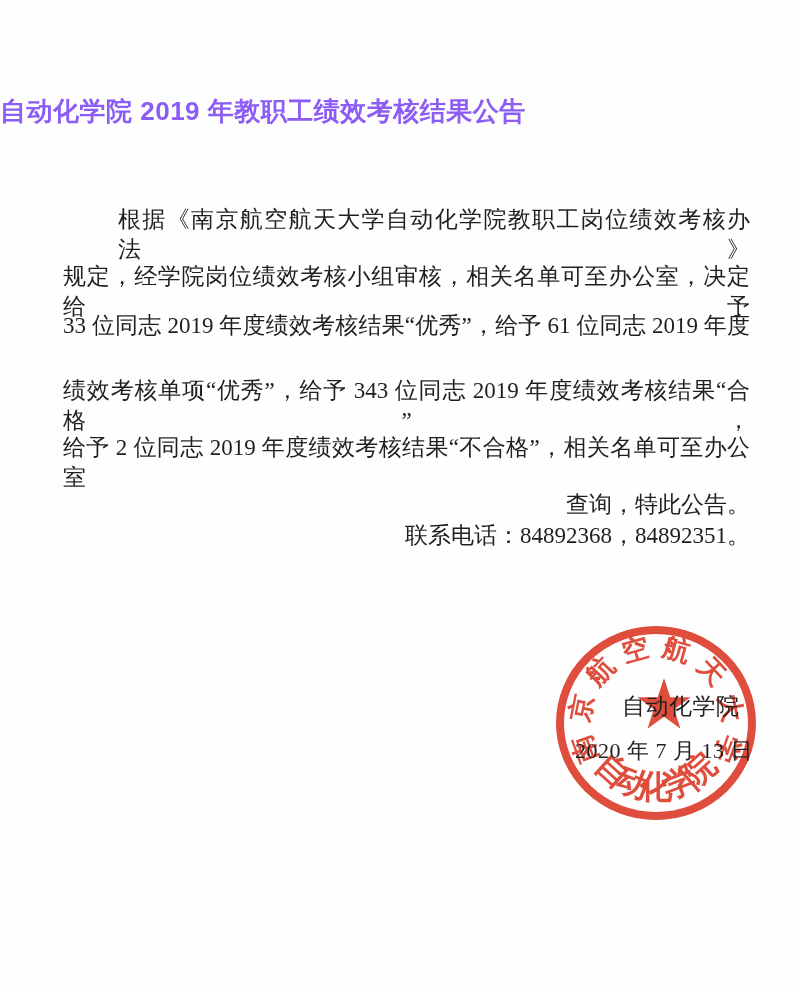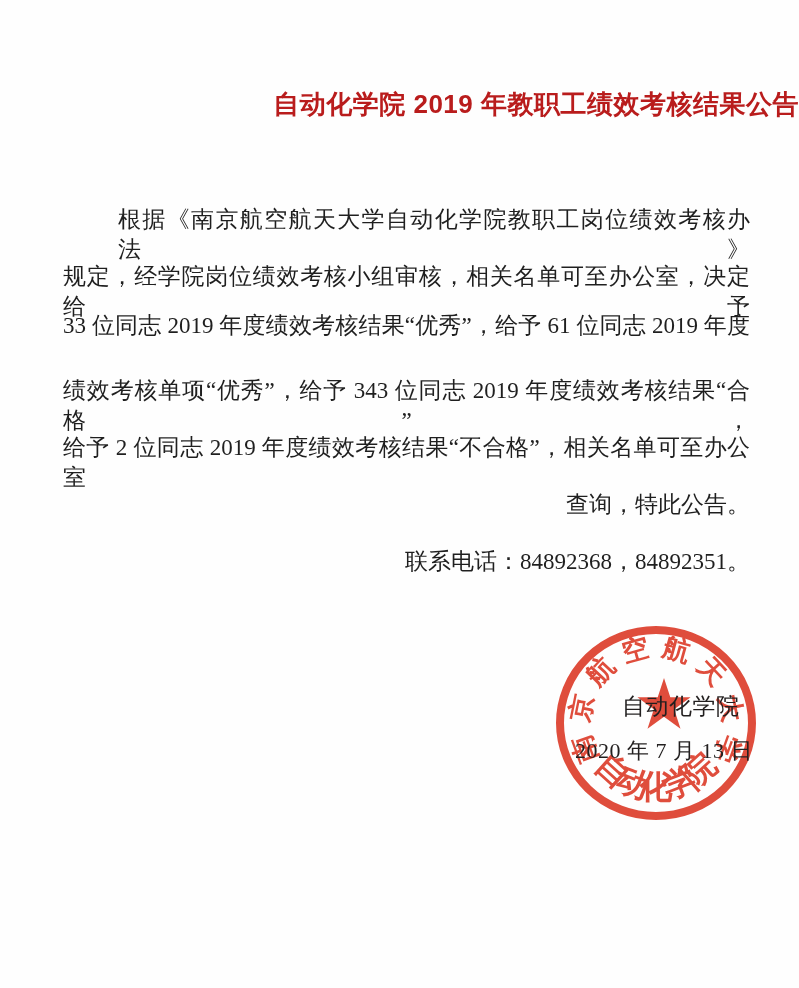--- a/index.html
+++ b/index.html
@@ -7,30 +7,30 @@
     position: relative;
     width: 799px;
     height: 988px;
     background: #fefefe;
     overflow: hidden;
     font-family: "Liberation Serif", "DejaVu Serif", serif;
     color: #1e1e1e;
   }
   .title {
     position: absolute;
-    top: 89px;
+    top: 96px;
     left: 0;
     width: 799px;
-    text-align: right;
+    text-align: left;
     font-family: "Liberation Sans", "DejaVu Sans", sans-serif;
     font-weight: bold;
     font-size: 26px;
     line-height: 30px;
     letter-spacing: 0.5px;
-    color: #b91c1c;
+    color: #8b5cf6;
     z-index: 1;
   }
   .bline {
     position: absolute;
     left: 63px;
     width: 687px;
     font-size: 23px;
     line-height: 30px;
     color: #1f1f1f;
     z-index: 1;
@@ -86,21 +86,21 @@
 <div class="page">
 
   <div class="title">自动化学院 2019 年教职工绩效考核结果公告</div>
 
   <div class="bline just indent1" style="top:205px">根据《南京航空航天大学自动化学院教职工岗位绩效考核办法》</div>
   <div class="bline just" style="top:262px">规定，经学院岗位绩效考核小组审核，相关名单可至办公室，决定给予</div>
   <div class="bline just" style="top:311px">33 位同志 2019 年度绩效考核结果“优秀”，给予 61 位同志 2019 年度</div>
   <div class="bline just" style="top:376px">绩效考核单项“优秀”，给予 343 位同志 2019 年度绩效考核结果“合格”，</div>
   <div class="bline just" style="top:433px">给予 2 位同志 2019 年度绩效考核结果“不合格”，相关名单可至办公室</div>
   <div class="bline" style="top:490px">查询，特此公告。</div>
-  <div class="bline indent2" style="top:547px">联系电话：84892368，84892351。</div>
+  <div class="bline indent2" style="top:521px">联系电话：84892368，84892351。</div>
 
   <svg class="seal" viewBox="0 0 210 200" aria-hidden="true">
 
     <ellipse cx="105" cy="98" rx="96" ry="93" fill="none" stroke-width="8" stroke="#dc3a28"></ellipse>
 
     <polygon points="113,53 119.3,72.3 139.6,72.3 123.2,84.3 129.5,103.7 113,91.7 96.5,103.7 102.8,84.3 86.4,72.3 106.7,72.3" fill="#dc3a28"></polygon>
 
     <text font-size="27" text-anchor="middle" dominant-baseline="central" transform="translate(33.6,124.0) rotate(-110)" fill="#dc3a28">南</text>
     <text font-size="27" text-anchor="middle" dominant-baseline="central" transform="translate(30.5,82.9) rotate(-78.6)" fill="#dc3a28">京</text>
     <text font-size="27" text-anchor="middle" dominant-baseline="central" transform="translate(49.3,46.3) rotate(-47.1)" fill="#dc3a28">航</text>

